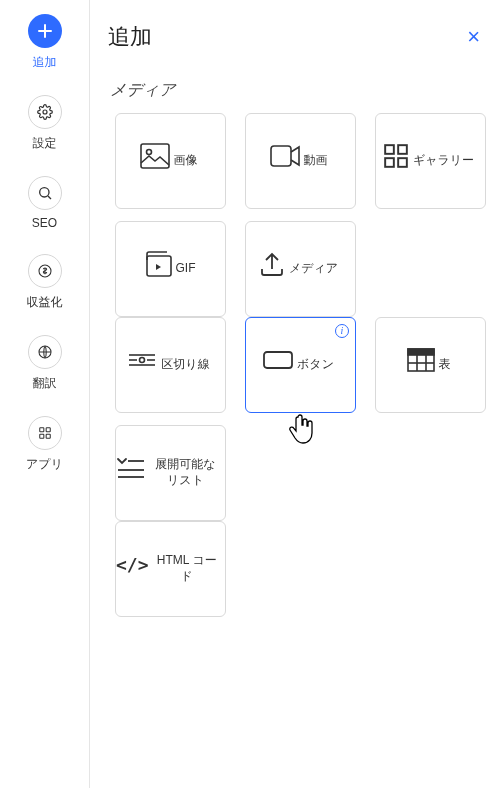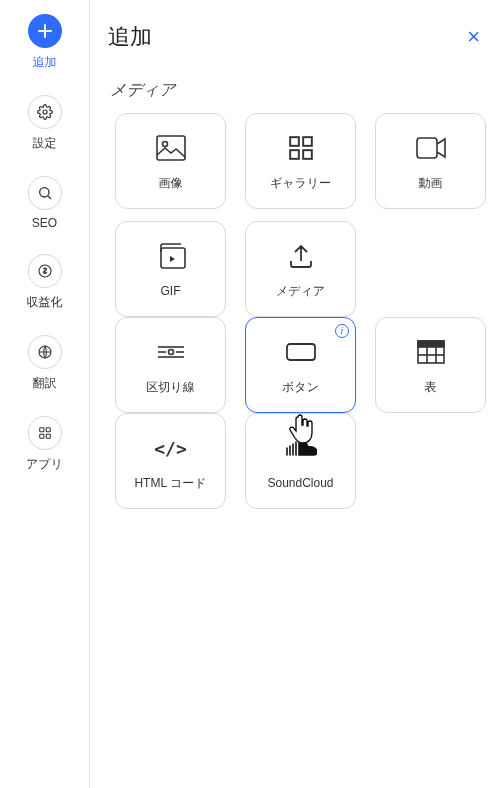--- a/index.html
+++ b/index.html
@@ -79,24 +79,24 @@
     margin: 18px 0 12px 2px;
     font-style: italic;
   }
   .grid {
     display: grid;
     grid-template-columns: repeat(3, 1fr);
     gap: 12px;
   }
   .card {
     border: 1px solid #d9d9d9;
-    border-radius: 12px;
+    border-radius: 6px;
     height: 96px;
     display: flex;
-    flex-direction: column;
+    flex-direction: row;
     align-items: center;
     justify-content: center;
     cursor: pointer;
     position: relative;
     background: #fff;
     margin-left: 7px;
   }
   .card.selected { border-color: #2e6bff; }
   .card .icon-slot {
     height: 36px;
@@ -216,37 +216,37 @@
         <svg width="30" height="26" viewBox="0 0 30 26" fill="none" stroke="#333" stroke-width="1.6">
             <rect x="1" y="1" width="28" height="24" rx="2"></rect>
             <circle cx="9" cy="9" r="2.5"></circle>
             <path d="M1 20l8-7 6 5 5-4 9 8"></path>
           </svg>
       </div>
       <div class="card-label">画像</div>
     </div>
     <div class="card">
       <div class="icon-slot">
+        <svg width="30" height="22" viewBox="0 0 30 22" fill="none" stroke="#333" stroke-width="1.6">
+            <rect x="1" y="1" width="20" height="20" rx="3"></rect>
+            <path d="M21 7l8-5v18l-8-5"></path>
+          </svg>
+      </div>
+      <div class="card-label">動画</div>
+    </div>
+    <div class="card">
+      <div class="icon-slot">
         <svg width="26" height="26" viewBox="0 0 24 24" fill="none" stroke="#333" stroke-width="1.8">
             <rect x="2" y="2" width="8" height="8"></rect>
             <rect x="14" y="2" width="8" height="8"></rect>
             <rect x="2" y="14" width="8" height="8"></rect>
             <rect x="14" y="14" width="8" height="8"></rect>
           </svg>
       </div>
       <div class="card-label">ギャラリー</div>
-    </div>
-    <div class="card">
-      <div class="icon-slot">
-        <svg width="30" height="22" viewBox="0 0 30 22" fill="none" stroke="#333" stroke-width="1.6">
-            <rect x="1" y="1" width="20" height="20" rx="3"></rect>
-            <path d="M21 7l8-5v18l-8-5"></path>
-          </svg>
-      </div>
-      <div class="card-label">動画</div>
     </div>
     <div class="card">
       <div class="icon-slot">
         <svg width="30" height="26" viewBox="0 0 30 26" fill="none" stroke="#333" stroke-width="1.6">
             <rect x="5" y="5" width="24" height="20" rx="2"></rect>
             <path d="M5 9V3a2 2 0 0 1 2-2h18"></path>
             <path d="M14 13l5 3-5 3z" fill="#333" stroke="none"></path>
           </svg>
       </div>
       <div class="card-label">GIF</div>
@@ -294,30 +294,33 @@
         <svg width="28" height="24" viewBox="0 0 28 24" fill="none" stroke="#333" stroke-width="1.6">
             <rect x="1" y="1" width="26" height="22"></rect>
             <rect x="1" y="1" width="26" height="6" fill="#333"></rect>
             <line x1="1" y1="15" x2="27" y2="15"></line>
             <line x1="10" y1="7" x2="10" y2="23"></line>
             <line x1="19" y1="7" x2="19" y2="23"></line>
           </svg>
       </div>
       <div class="card-label">表</div>
     </div>
+    <div class="card">
+      <div class="icon-slot">
+        <svg width="30" height="22" viewBox="0 0 30 22" fill="none" stroke="#333" stroke-width="1.8">
+            <path d="M2 2l4 4 4-4" stroke-linecap="round"></path>
+            <line x1="12" y1="4" x2="28" y2="4"></line>
+            <line x1="2" y1="13" x2="28" y2="13"></line>
+            <line x1="2" y1="20" x2="28" y2="20"></line>
+          </svg>
+      </div>
+      <div class="card-label">展開可能なリスト</div>
+    </div>
   </div>
 
   <div class="grid">
     <div class="card">
       <div class="icon-slot" style="font-family:monospace;font-size:18px;font-weight:bold;">&lt;/&gt;</div>
       <div class="card-label">HTML コード</div>
     </div>
-    <div class="card">
-      <div class="icon-slot">
-        <svg width="32" height="18" viewBox="0 0 32 18">
-            <path d="M2 16V9M5 16V7M8 16V5M11 16V3M14 16V2c5 0 8 2 9 6 5-1 9 2 9 5 0 2-2 3-4 3H14" fill="#111" stroke="#111" stroke-width="1.6" stroke-linecap="round"></path>
-          </svg>
-      </div>
-      <div class="card-label">SoundCloud</div>
-    </div>
   </div>
 
 </div>
 
 </body></html>

